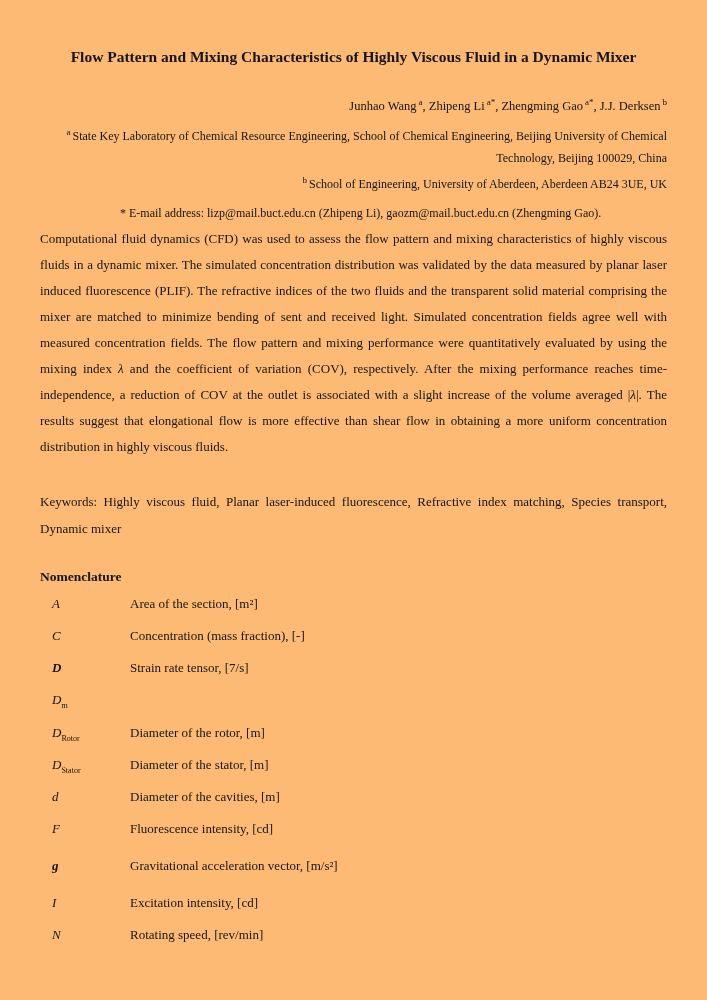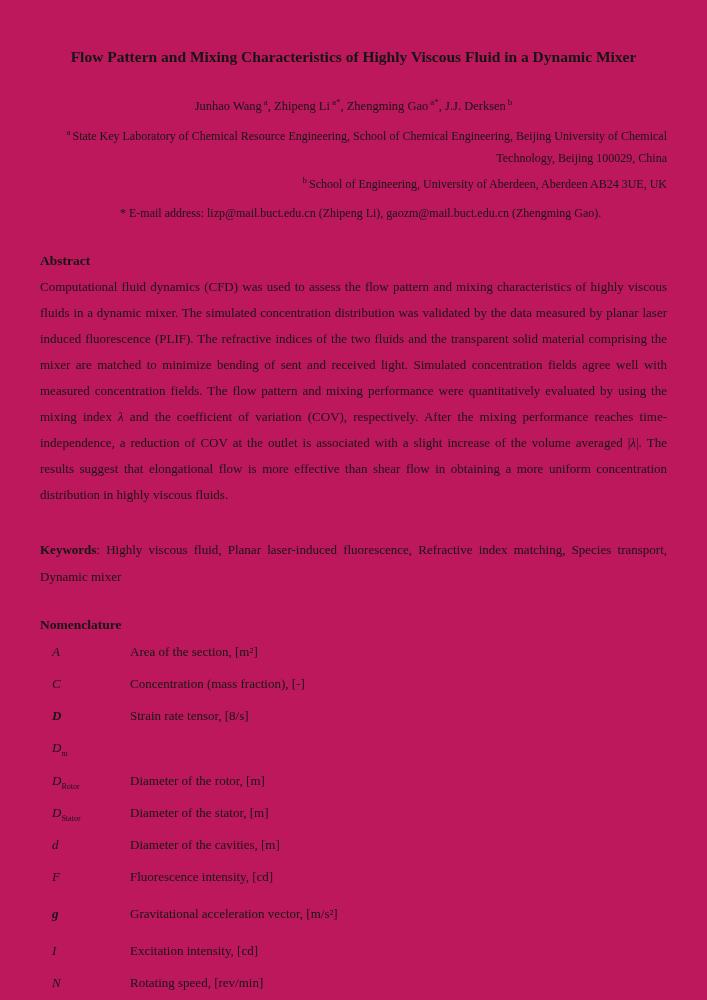--- a/index.html
+++ b/index.html
@@ -1,37 +1,37 @@
 <!DOCTYPE html>
 <html><head>
 <meta charset="utf-8">
 <style>
   html,body { margin:0; padding:0; background:#e8e8e8; }
   .page {
     position: relative;
     width: 707px;
     height: 1000px;
     margin: 0 auto;
-    background: #be185d;
+    background: #fdba74;
     box-sizing: border-box;
     padding: 46px 40px 0 40px;
     font-family: "Liberation Serif", "DejaVu Serif", serif;
     color: #151515;
     overflow: hidden;
   }
   .title {
     text-align: center;
     font-weight: bold;
     font-size: 15.5px;
     line-height: 22px;
     white-space: nowrap;
   }
   .authors {
     margin-top: 26px;
-    text-align: center;
+    text-align: right;
     font-size: 12.5px;
     line-height: 17px;
   }
   .authors sup, .affil sup { font-size: 9px; }
   .authors sup { margin-left: 2px; }
   .affils { margin-top: 6px; }
   .affil {
     text-align: right;
     font-size: 12px;
     line-height: 22px;
@@ -55,21 +55,21 @@
     line-height: 26px;
     text-align: justify;
   }
   .lambda { font-style: italic; }
   .keywords {
     margin: 28px 0 0 0;
     font-size: 13px;
     line-height: 27px;
     text-align: justify;
   }
-  .keywords .kw-label { font-weight: bold; }
+  .keywords .kw-label { font-weight: normal; }
   .nomen-heading { margin-top: 26px; }
   .nomen-table { margin-top: 5px; }
   .nrow {
     display: flex;
     line-height: 26.5px;
     font-size: 13px;
   }
   .nrow .nsym {
     width: 90px;
     flex: 0 0 90px;
@@ -96,40 +96,39 @@
     <span><span>Junhao Wang</span><sup>a</sup><span>, </span></span><span><span>Zhipeng Li</span><sup>a*</sup><span>, </span></span><span><span>Zhengming Gao</span><sup>a*</sup><span>, </span></span><span><span>J.J. Derksen</span><sup>b</sup></span>
   </div>
 
   <div class="affils">
     <div class="affil"><sup>a</sup><span>State Key Laboratory of Chemical Resource Engineering, School of Chemical Engineering, Beijing University of Chemical Technology, Beijing 100029, China</span></div>
     <div class="affil"><sup>b</sup><span>School of Engineering, University of Aberdeen, Aberdeen AB24 3UE, UK</span></div>
   </div>
 
   <div class="email-note">* E-mail address: lizp@mail.buct.edu.cn (Zhipeng Li), gaozm@mail.buct.edu.cn (Zhengming Gao).</div>
 
-  <div class="sec-heading">Abstract</div>
 
   <p class="abstract-body"><span>Computational fluid dynamics (CFD) was used to assess the flow pattern and mixing characteristics of highly viscous fluids in a dynamic mixer. The simulated concentration distribution was validated by the data measured by planar laser induced fluorescence (PLIF). The refractive indices of the two fluids and the transparent solid material comprising the mixer are matched to minimize bending of sent and received light. Simulated concentration fields agree well with measured concentration fields. The flow pattern and mixing performance were quantitatively evaluated by using the mixing index </span><span class="lambda">λ</span><span> and the coefficient of variation (COV), respectively. After the mixing performance reaches time-independence, a reduction of COV at the outlet is associated with a slight increase of the volume averaged |</span><span class="lambda">λ</span><span>|. The results suggest that elongational flow is more effective than shear flow in obtaining a more uniform concentration distribution in highly viscous fluids.</span></p>
 
   <p class="keywords"><span class="kw-label">Keywords</span><span>: Highly viscous fluid, Planar laser-induced fluorescence, Refractive index matching, Species transport, Dynamic mixer</span></p>
 
   <div class="sec-heading nomen-heading">Nomenclature</div>
 
   <div class="nomen-table">
     <div class="nrow">
       <span class="nsym"><span>A</span><sub></sub></span>
       <span class="ndesc">Area of the section, [m²]</span>
     </div>
     <div class="nrow">
       <span class="nsym"><span>C</span><sub></sub></span>
       <span class="ndesc">Concentration (mass fraction), [-]</span>
     </div>
     <div class="nrow">
       <span class="nsym bold"><span>D</span><sub></sub></span>
-      <span class="ndesc">Strain rate tensor, [8/s]</span>
+      <span class="ndesc">Strain rate tensor, [7/s]</span>
     </div>
     <div class="nrow">
       <span class="nsym"><span>D</span><sub>m</sub></span>
     </div>
     <div class="nrow">
       <span class="nsym"><span>D</span><sub>Rotor</sub></span>
       <span class="ndesc">Diameter of the rotor, [m]</span>
     </div>
     <div class="nrow">
       <span class="nsym"><span>D</span><sub>Stator</sub></span>

